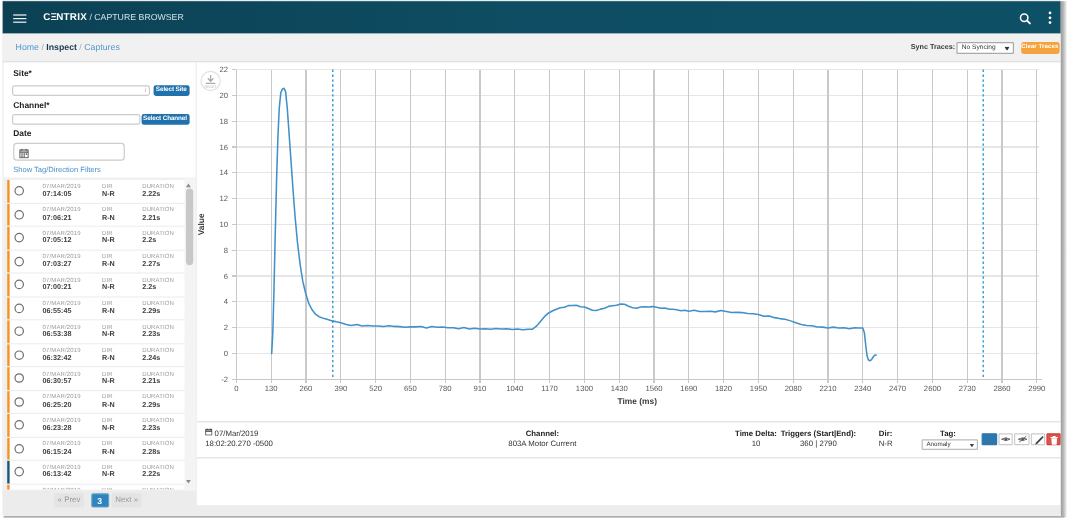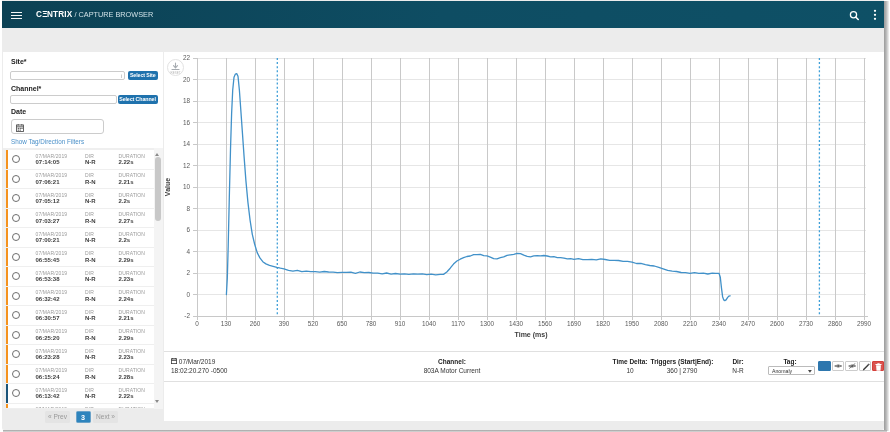--- a/index.html
+++ b/index.html
@@ -68,20 +68,28 @@
           <span style="top:16.5px"></span>
         </div>
     <div id="logo"><b>C<span style="letter-spacing:-0.5px">Ξ</span>NTRIX</b> <span style="color:#cfe0e6">/ CAPTURE BROWSER</span></div>
     <svg width="40" height="22" viewBox="0 0 40 22" style="position:absolute;right:0.5px;top:4px">
       <circle cx="9.5" cy="9.8" r="3.1" fill="none" stroke="#fff" stroke-width="1.25"></circle>
       <line x1="11.9" y1="12.2" x2="14.2" y2="14.5" stroke="#fff" stroke-width="1.6" stroke-linecap="round"></line>
       <circle cx="31" cy="5.8" r="1.15" fill="#fff"></circle>
           <circle cx="31" cy="9.8" r="1.15" fill="#fff"></circle>
           <circle cx="31" cy="13.8" r="1.15" fill="#fff"></circle>
     </svg>
+  </div>
+  <div id="crumb">
+    <div class="bc"><span class="blue">Home</span> <span class="sep">/</span> <span class="dark">Inspect</span> <span class="sep">/</span> <span class="blue">Captures</span></div>
+    <div id="synclab">Sync Traces:</div>
+    <div id="syncsel">No Syncing<svg class="arr" width="4.4" height="3.4">
+            <path d="M0 0 L4.4 0 L2.2 3.2 Z" fill="#333"></path>
+          </svg></div>
+    <div id="cleartr">Clear Traces</div>
   </div>
   <div id="lp">
     <label style="top:6px">Site*</label>
     <div class="inp" style="left:6.5px;top:19px;width:115.5px;height:8.5px">
           <span style="position:absolute;right:2px;top:1px;font-size:5px;color:#999">i</span>
         </div>
     <div class="btn-blue" style="left:125px;top:19px;width:29.5px;height:8.5px;line-height:8.5px">Select Site</div>
     <label style="top:33px">Channel*</label>
     <div class="inp" style="left:6.5px;top:43px;width:107px;height:8.5px"></div>
     <div class="btn-blue" style="left:114.5px;top:43px;width:40px;height:8.5px;line-height:8.5px">Select Channel</div>

